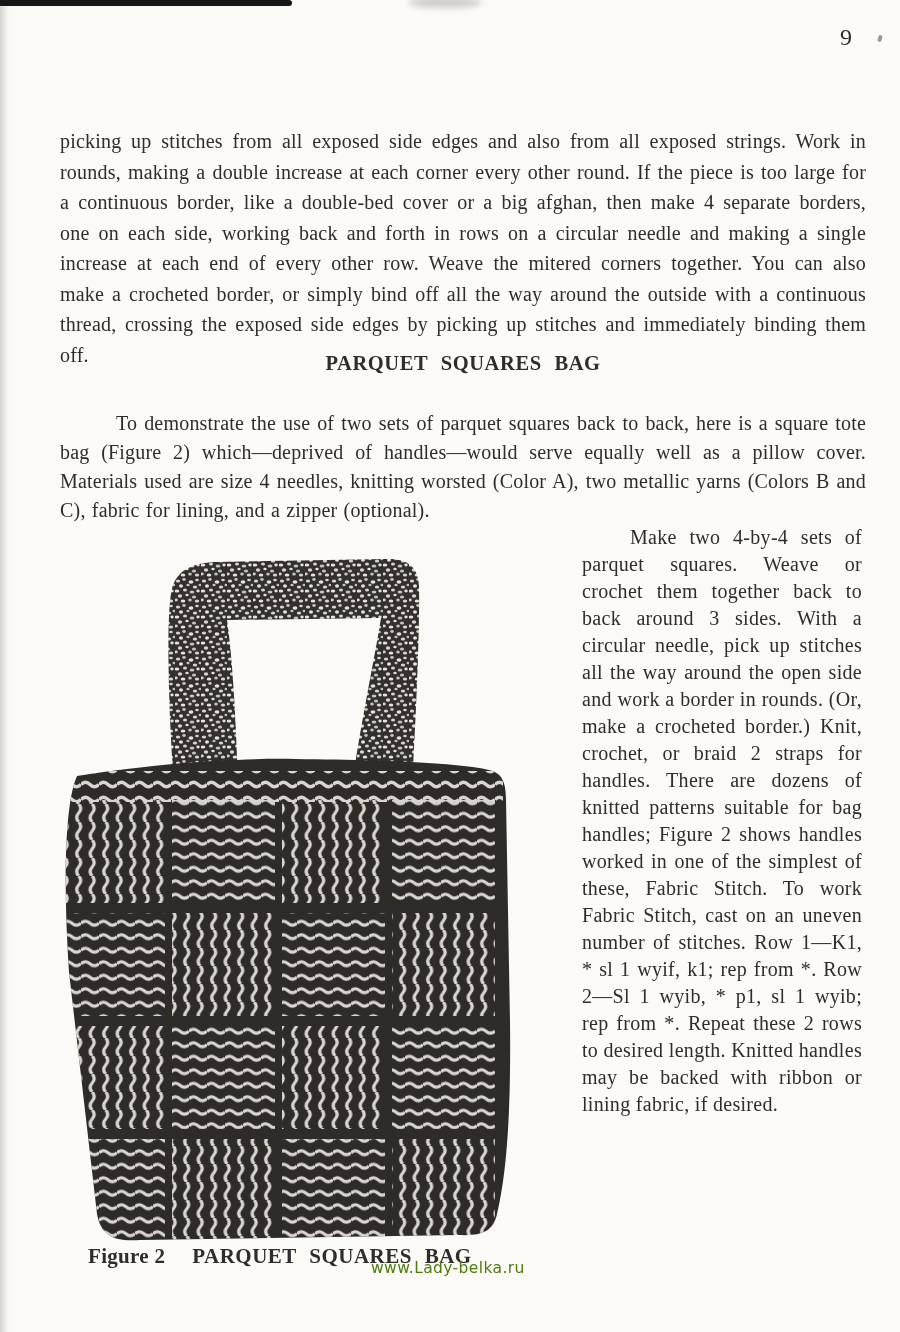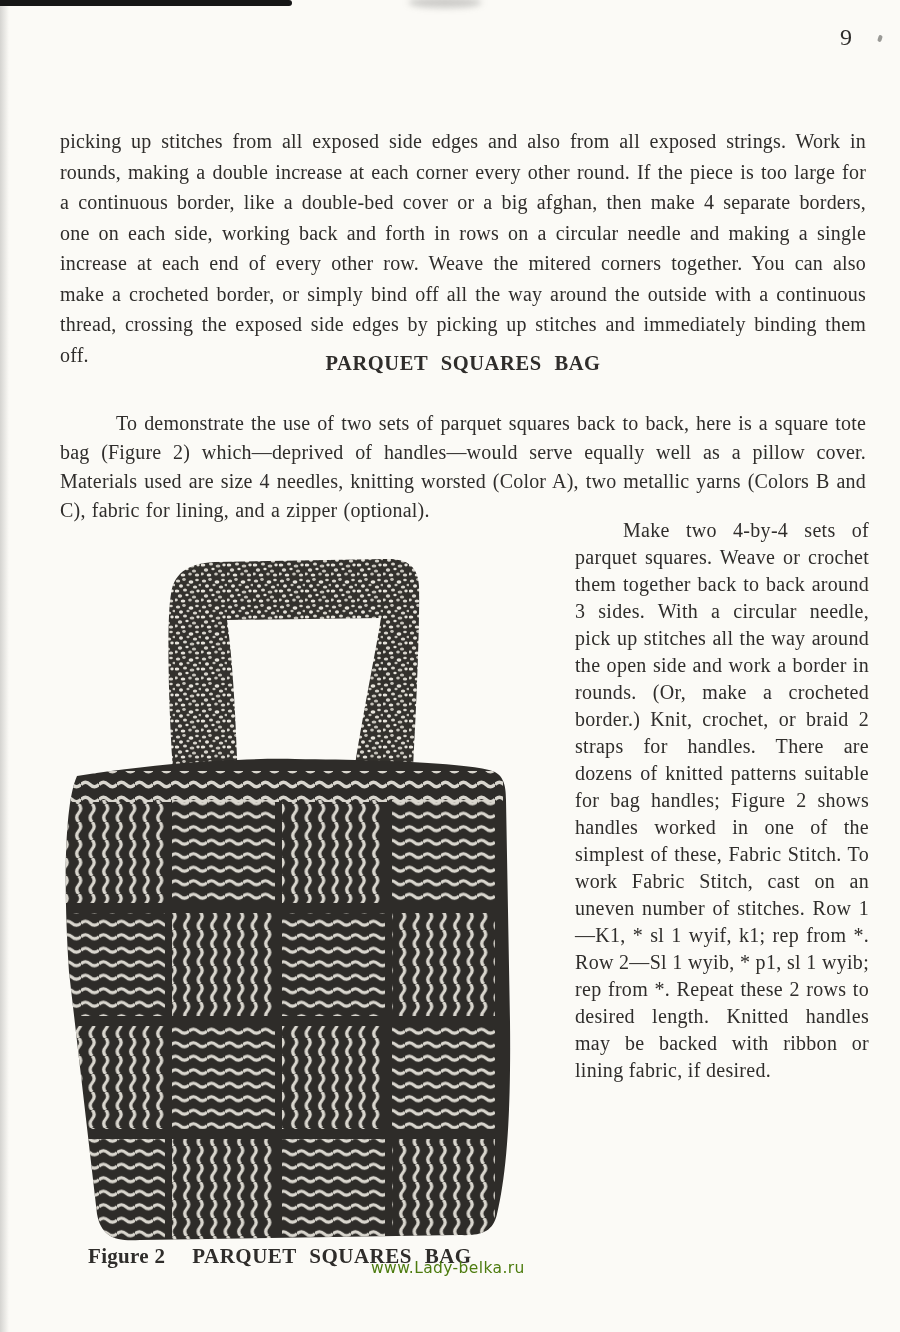--- a/index.html
+++ b/index.html
@@ -28,21 +28,21 @@
   }
   .lead-para{
     position:absolute;left:60px;top:409px;width:806px;
     font-size:20px;line-height:29px;text-align:justify;text-indent:56px;
     letter-spacing:.2px;word-spacing:1px;
   }
   .right-col{
     position:absolute;left:575px;top:517px;width:294px;
     font-size:20px;line-height:27px;text-align:justify;letter-spacing:.3px;
   }
-  .right-col p{margin:0;text-indent:48px;}
+  .right-col p{margin:7px;text-indent:48px;}
   .figure-svg{position:absolute;left:45px;top:552px;}
   .figure-caption{
     position:absolute;left:88px;top:1244px;font-weight:bold;font-size:21px;
     white-space:nowrap;
   }
   .figure-caption .fig-label{margin-right:27px;letter-spacing:.3px;}
   .figure-caption .fig-title{word-spacing:7px;letter-spacing:.5px;}
   .watermark{
     position:absolute;left:371px;top:1259px;
     font-family:"DejaVu Sans",sans-serif;font-size:15.5px;letter-spacing:.4px;

